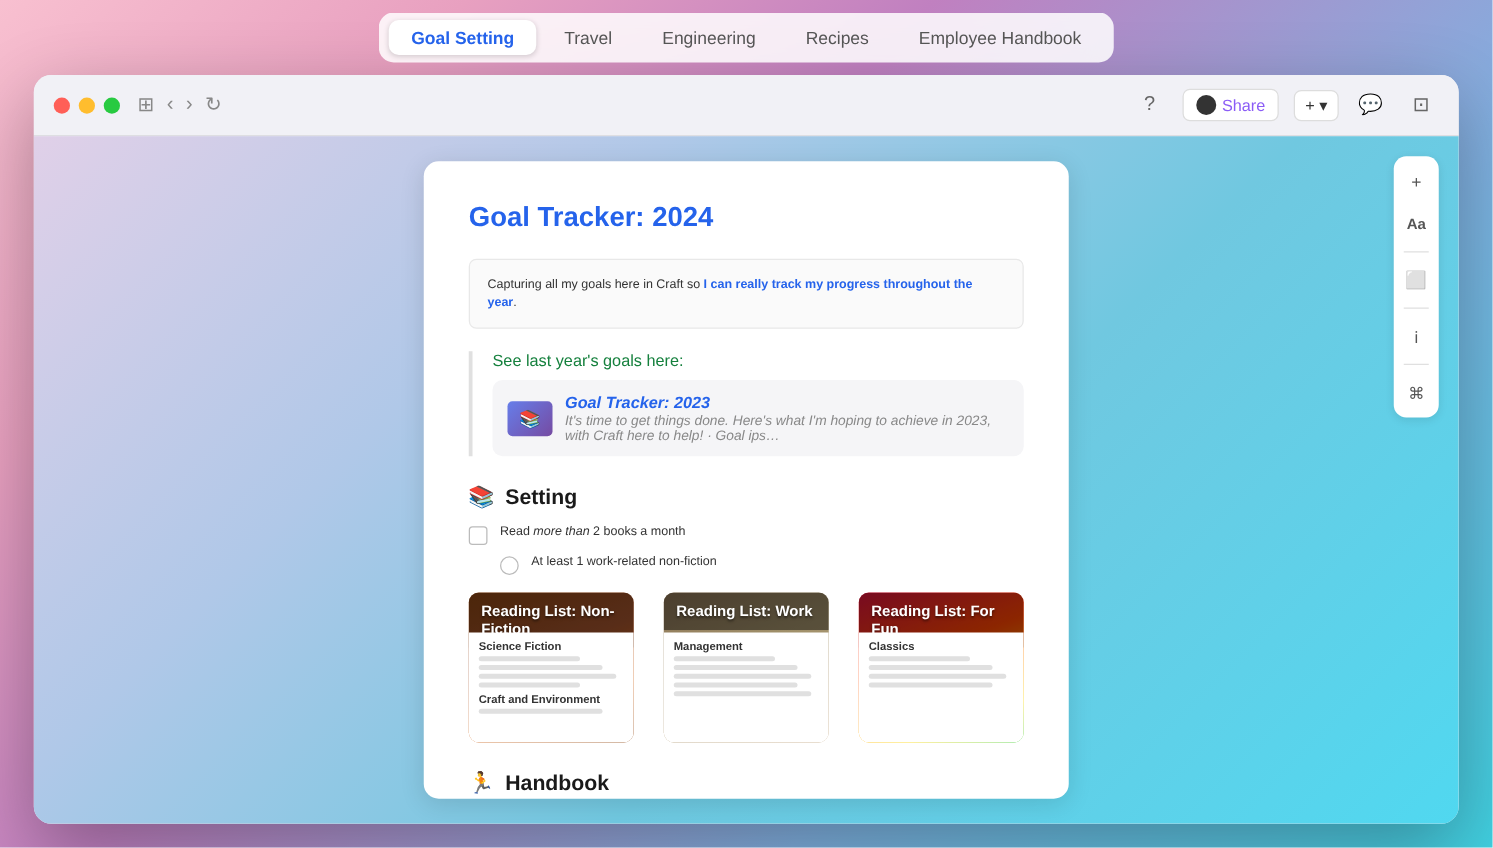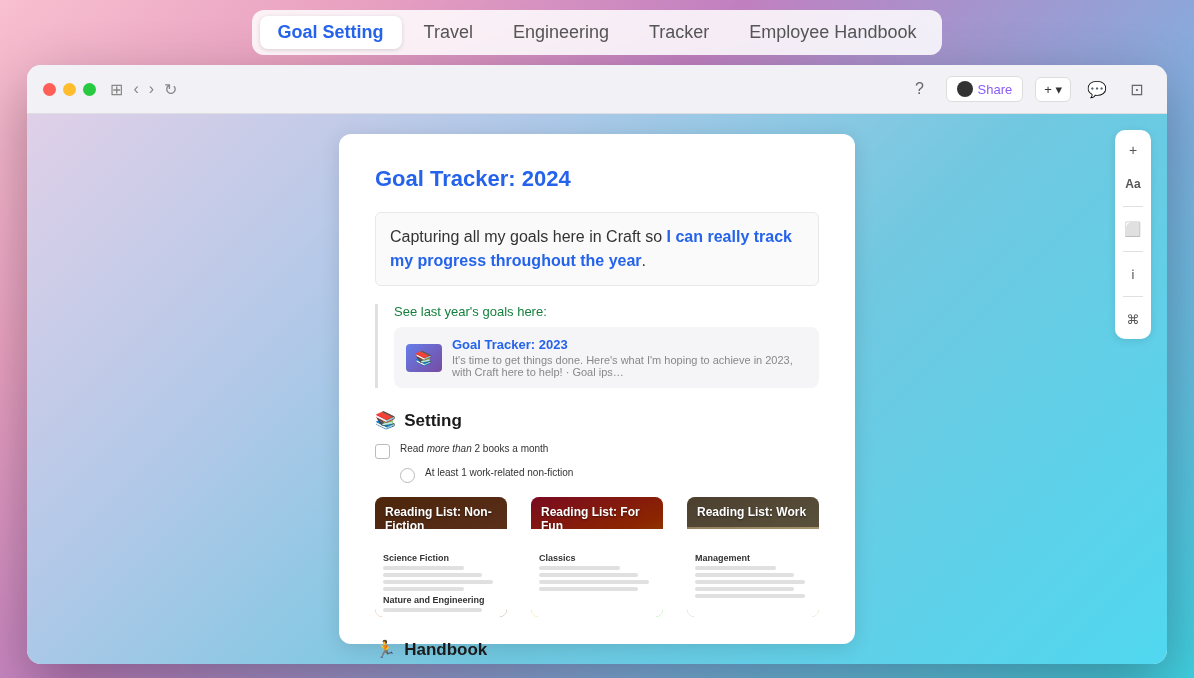--- a/index.html
+++ b/index.html
@@ -21,21 +21,21 @@
       background: rgba(255,255,255,0.85);
       backdrop-filter: blur(10px);
       border-radius: 12px;
       padding: 6px 8px;
       margin-top: 10px;
       z-index: 10;
     }
     .tab {
       padding: 6px 18px;
       border-radius: 8px;
-      font-size: 18px;
+      font-size: 14px;
       font-weight: 500;
       cursor: pointer;
       color: #555;
       border: none;
       background: transparent;
     }
     .tab.active {
       background: white;
       color: #2563eb;
       font-weight: 600;
@@ -195,21 +195,21 @@
       font-size: 22px;
       font-weight: 700;
       color: #1a1a1a;
       margin-bottom: 20px;
     }
     .doc-title span {
       color: #2563eb;
     }
 
     .intro-text {
-      font-size: 16px;
+      font-size: 10px;
       color: #333;
       margin-bottom: 18px;
       line-height: 1.5;
       background: #fafafa;
       border: 1px solid #e8e8e8;
       border-radius: 6px;
       padding: 12px 14px;
     }
     .intro-highlight {
       color: #2563eb;
@@ -241,20 +241,21 @@
       height: 28px;
       background: linear-gradient(135deg, #667eea, #764ba2);
       border-radius: 4px;
       display: flex;
       align-items: center;
       justify-content: center;
       font-size: 10px;
     }
     .linked-card-info {
       flex: 1;
+      font-style: italic;
     }
     .linked-card-title {
       font-size: 13px;
       font-weight: 600;
       color: #1a1a1a;
     }
     .linked-card-title span { color: #2563eb; }
     .linked-card-desc {
       font-size: 11px;
       color: #888;
@@ -336,21 +337,21 @@
     .card-title {
       font-size: 12px;
       font-weight: 700;
       color: white;
       text-shadow: 0 1px 2px rgba(0,0,0,0.5);
     }
     .card-content {
       position: absolute;
       bottom: 0; left: 0; right: 0; top: 32px;
       background: white;
-      padding: 24px 8px;
+      padding: 6px 8px;
     }
     .card-content-label {
       font-size: 9px;
       font-weight: 700;
       color: #333;
       margin-bottom: 3px;
     }
     .card-content-line {
       height: 4px;
       background: #e0e0e0;
@@ -366,21 +367,21 @@
       align-items: center;
     }
   </style>
 </head>
 <body>
 
 <div class="tab-bar">
   <button class="tab active">Goal Setting</button>
   <button class="tab">Travel</button>
   <button class="tab">Engineering</button>
-  <button class="tab">Tracker</button>
+  <button class="tab">Recipes</button>
   <button class="tab">Employee Handbook</button>
 </div>
 
 <div class="browser-window">
 
   <div class="browser-chrome">
     <div class="browser-chrome-left">
       <div class="traffic-lights">
         <div class="traffic-light tl-red"></div>
         <div class="traffic-light tl-yellow"></div>
@@ -453,47 +454,47 @@
           <div class="reading-card card-bg-nonfiction">
             <div class="card-overlay">
               <div class="card-title">Reading List: Non-Fiction</div>
             </div>
             <div class="card-content">
               <div class="card-content-label">Science Fiction</div>
               <div class="card-content-line short"></div>
               <div class="card-content-line medium"></div>
               <div class="card-content-line long"></div>
               <div class="card-content-line short"></div>
-              <div style="margin-top:4px;" class="card-content-label">Nature and Engineering</div>
-              <div class="card-content-line medium"></div>
-            </div>
-          </div>
-          <div class="reading-card card-bg-fun">
-            <div class="card-overlay">
-              <div class="card-title">Reading List: For Fun</div>
-            </div>
-            <div class="card-content">
-              <div class="card-content-label">Classics</div>
-              <div class="card-content-line short"></div>
-              <div class="card-content-line medium"></div>
-              <div class="card-content-line long"></div>
+              <div style="margin-top:4px;" class="card-content-label">Craft and Environment</div>
               <div class="card-content-line medium"></div>
             </div>
           </div>
           <div class="reading-card card-bg-work">
             <div class="card-overlay">
               <div class="card-title">Reading List: Work</div>
             </div>
             <div class="card-content">
               <div class="card-content-label">Management</div>
               <div class="card-content-line short"></div>
               <div class="card-content-line medium"></div>
               <div class="card-content-line long"></div>
               <div class="card-content-line medium"></div>
               <div class="card-content-line long"></div>
+            </div>
+          </div>
+          <div class="reading-card card-bg-fun">
+            <div class="card-overlay">
+              <div class="card-title">Reading List: For Fun</div>
+            </div>
+            <div class="card-content">
+              <div class="card-content-label">Classics</div>
+              <div class="card-content-line short"></div>
+              <div class="card-content-line medium"></div>
+              <div class="card-content-line long"></div>
+              <div class="card-content-line medium"></div>
             </div>
           </div>
         </div>
 
         <div class="section-header">
           <span>🏃</span>
           <span>Handbook</span>
         </div>
 
       </div>

